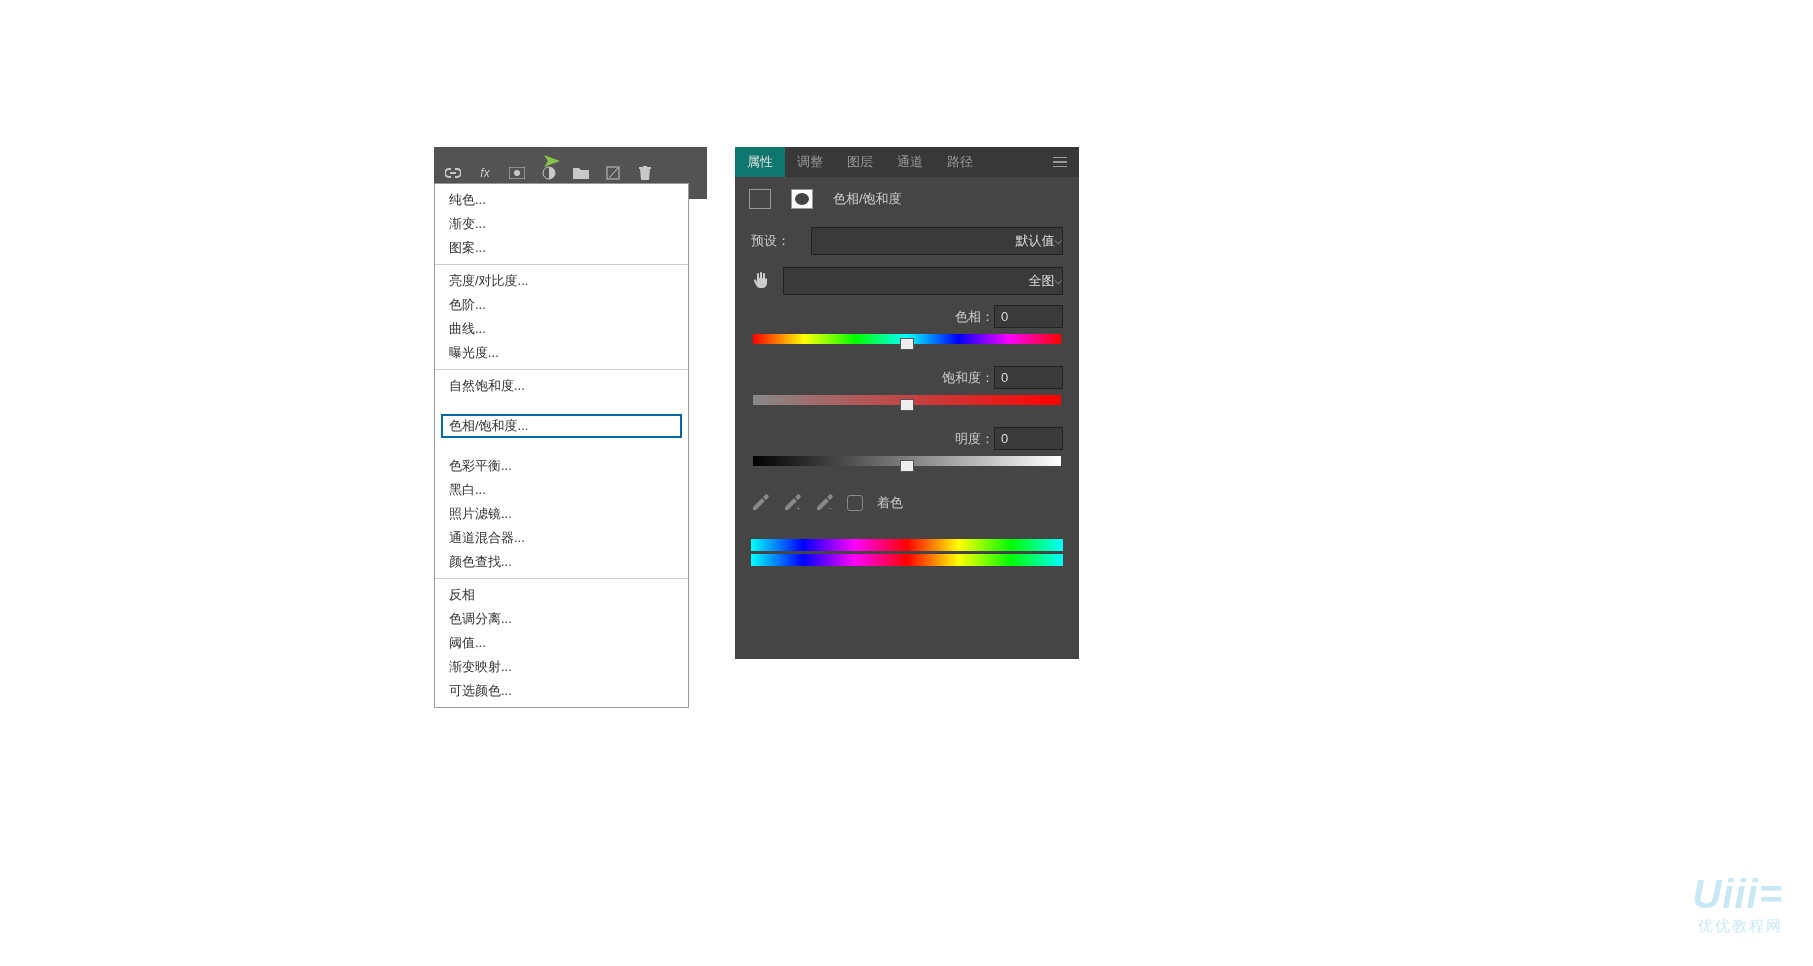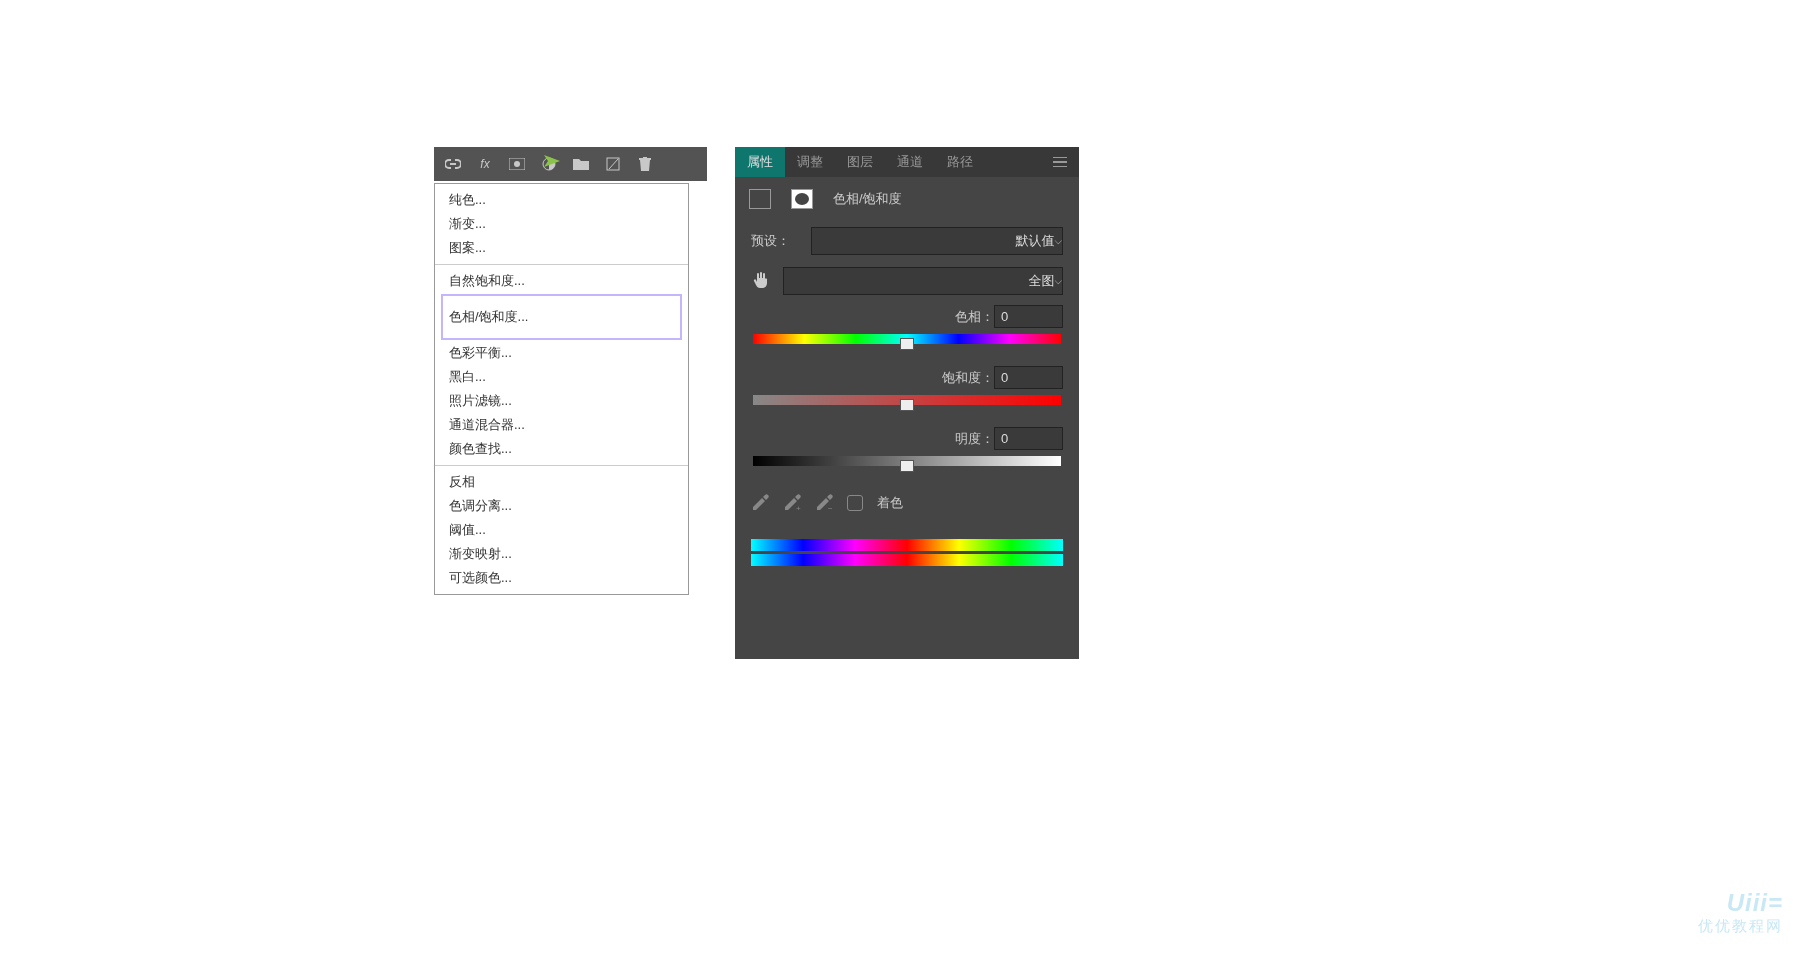--- a/index.html
+++ b/index.html
@@ -1,23 +1,23 @@
 <!DOCTYPE html>
 <html><head>
 <meta charset="utf-8">
 <style>
 body{margin:0;background:#fff;font-family:"Microsoft YaHei",sans-serif;font-size:13px;width:1813px;height:966px;position:relative}
-.toolbar{position:absolute;left:434px;top:147px;width:253px;height:28px;background:#535353;display:flex;align-items:center;padding:3px 10px;gap:14px}
+.toolbar{position:absolute;left:434px;top:147px;width:253px;height:28px;background:#535353;display:flex;align-items:center;padding:12px 10px;gap:14px}
 .toolbar .ic{width:18px;height:18px;display:flex;align-items:center;justify-content:center;color:#c8c8c8}
 .arrow{position:absolute;left:520px;top:152px;width:40px;height:18px}
 .menu{position:absolute;left:434px;top:183px;width:253px;background:#fff;border:1px solid #999}
 .mg{border-bottom:1px solid #ccc;padding:4px 0}
 .mg:last-child{border-bottom:none}
 .mi{padding:3px 14px;color:#333;cursor:pointer}
-.mi.hl{border:2px solid #c4b5fd;margin:1px 6px;padding:12px 6px}
+.mi.hl{border:2px solid #0369a1;margin:16px 6px;padding:1px 6px}
 .panel{position:absolute;left:735px;top:147px;width:344px;height:512px;background:#454545;color:#ccc}
 .tabs{display:flex;background:#383838;height:30px;align-items:stretch}
 .tab{padding:6px 12px;color:#999;font-size:13px;cursor:pointer}
 .tab.act{background:#0f766e;color:#e0e0e0}
 .tab.sp{flex:1}
 .ham{display:flex;flex-direction:column;gap:3px;padding:10px 12px;cursor:pointer}
 .ham div{width:14px;height:2px;background:#999}
 .hdr{display:flex;align-items:center;gap:20px;padding:12px 14px}
 .icb{width:20px;height:18px;border:1px solid #999;position:relative}
 .icb.mask{background:#fff}
@@ -34,21 +34,21 @@
 .hue{background:linear-gradient(90deg,#f00,#ff0,#0f0,#0ff,#00f,#f0f,#f00)}
 .sat{background:linear-gradient(90deg,#888,#f00)}
 .lig{background:linear-gradient(90deg,#000,#fff)}
 .thumb{position:absolute;top:4px;width:12px;height:10px;background:#eee;border:1px solid #555;transform:translateX(-50%)}
 .drops{display:flex;align-items:center;gap:14px;padding:10px 16px}
 .ed{color:#888}
 .cb{width:14px;height:14px;border:1px solid #888;border-radius:3px}
 .strips{padding:14px 16px}
 .strip{height:12px;background:linear-gradient(90deg,#0ff,#00f,#f0f,#f00,#ff0,#0f0,#0ff);margin:3px 0}
 .wm{position:absolute;right:30px;bottom:30px;color:#c8e8f5;font-family:Arial;text-align:right}
-.wm .big{font-size:24px;font-weight:bold;font-style:italic;letter-spacing:1px}
+.wm .big{font-size:40px;font-weight:bold;font-style:italic;letter-spacing:1px}
 .wm .sm{font-size:15px;letter-spacing:2px}
 svg{display:block}
 </style>
 </head>
 <body>
 
 <div class="toolbar">
   <span class="ic">
       <svg width="16" height="10" viewBox="0 0 16 10">
         <path d="M4 0h2v2H4a3 3 0 000 6h2v2H4A5 5 0 014 0zm8 0a5 5 0 010 10h-2V8h2a3 3 0 000-6h-2V0h2zM5 4h6v2H5z" fill="currentColor"></path>
@@ -87,20 +87,26 @@
 
 <svg class="arrow">
     <path d="M0 9h28l-4-6 16 6-16 6 4-6z" fill="#8bc34a"></path>
   </svg>
 
 <div class="menu">
   <div class="mg">
     <div class="mi">纯色...</div>
     <div class="mi">渐变...</div>
     <div class="mi">图案...</div>
+  </div>
+  <div class="mg">
+    <div class="mi">亮度/对比度...</div>
+    <div class="mi">色阶...</div>
+    <div class="mi">曲线...</div>
+    <div class="mi">曝光度...</div>
   </div>
   <div class="mg">
     <div class="mi">自然饱和度...</div>
     <div class="mi hl">色相/饱和度...</div>
     <div class="mi">色彩平衡...</div>
     <div class="mi">黑白...</div>
     <div class="mi">照片滤镜...</div>
     <div class="mi">通道混合器...</div>
     <div class="mi">颜色查找...</div>
   </div>

